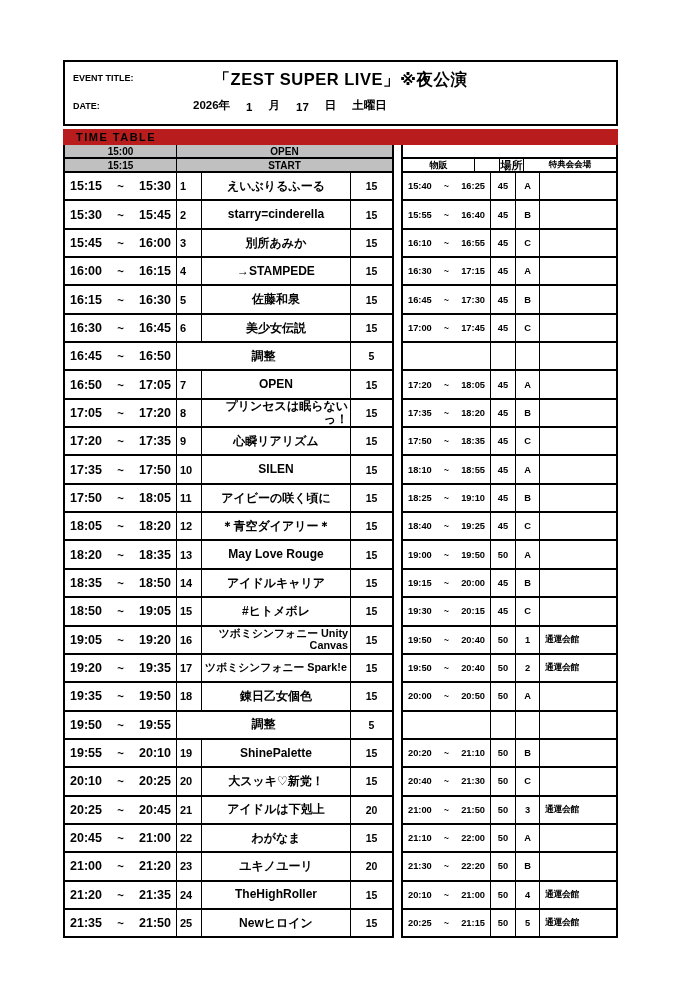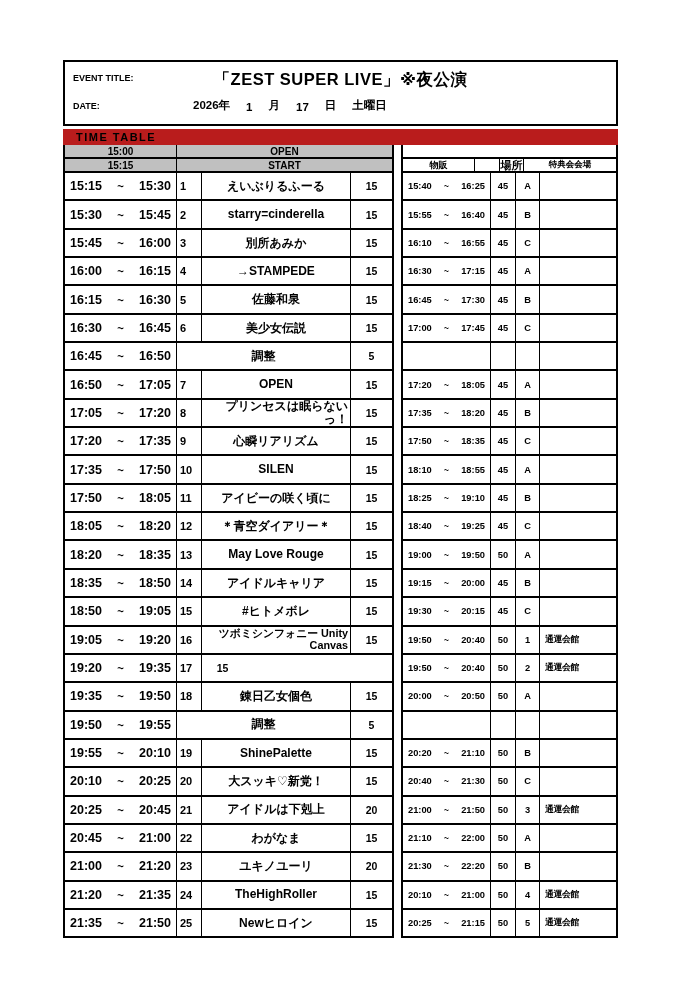--- a/index.html
+++ b/index.html
@@ -492,20 +492,21 @@
         </div>
       </div>
       <div class="row">
         <div class="blk lblock">
           <div class="c time">
             <span>19:20</span>
             <span class="tld">~</span>
             <span>19:35</span>
           </div>
           <div class="c num">17</div>
+          <div class="c name small">ツボミシンフォニー Spark!e</div>
           <div class="c dur">15</div>
         </div>
         <div class="gapc"></div>
         <div class="blk rblock">
           <div class="c mtime">
             <span>19:50</span>
             <span class="tld">~</span>
             <span>20:40</span>
           </div>
           <div class="c mdur">50</div>

